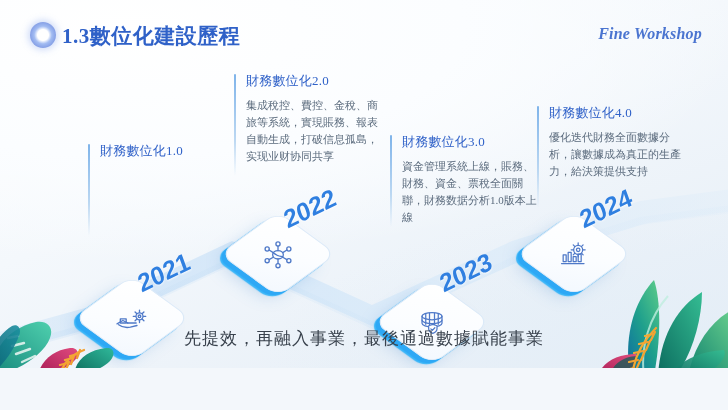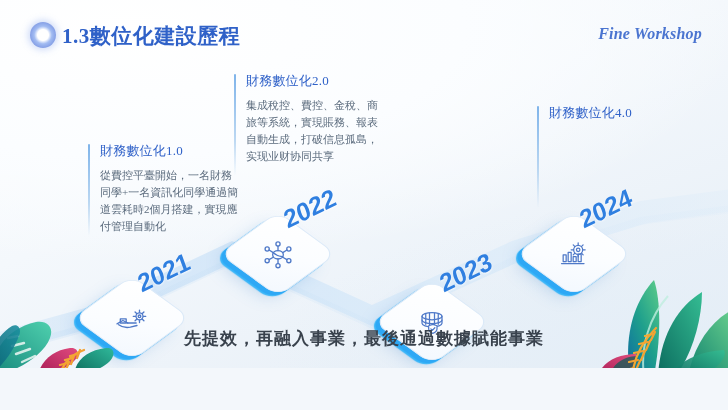--- a/index.html
+++ b/index.html
@@ -93,21 +93,21 @@
   .card .cbody {
     font-size:11px; line-height:17px; color:#5b6b7d;
     font-family:"Liberation Serif", serif;
     padding-left:12px; padding-top:7px;
   }
 
   
   #caption {
     position:absolute; left:0; right:0; bottom:18px;
     text-align:center;
-    font-size:17px; font-weight:bold; color:#39424d;
+    font-size:17px; font-weight:normal; color:#39424d;
     font-family:"Liberation Serif", serif;
     letter-spacing:1px;
   }
 
   
   #leaves-left  { position:absolute; left:-12px; bottom:-6px; width:150px; height:90px; }
   #leaves-right { position:absolute; right:-8px;  bottom:-8px; width:160px; height:110px; }
   #leaves-left svg, #leaves-right svg { width:100%; height:100%; display:block; }
 </style>
 </head>
@@ -210,33 +210,38 @@
         <path d="M29 33 h3.6 v-9 H29 z"></path>
         <path d="M9 35.5 h27"></path>
       </svg>
     </div>
   </div>
   <div class="year" style="left:578px; top:194px;">2024</div>
 
   <div class="card" style="left:88px; top:133px;margin-top:9px;">
     <div class="stem" style="height:92px;"></div>
     <div class="ctitle">財務數位化1.0</div>
-    <div class="cbody">從費控平臺開始，一名財務同學+一名資訊化同學通過簡道雲耗時2個月搭建，實現應付管理自動化</div>
   </div>
 
   <div class="card" style="left:234px; top:72px;">
     <div class="stem" style="height:102px;"></div>
     <div class="ctitle">財務數位化2.0</div>
     <div class="cbody">集成稅控、費控、金稅、商旅等系統，實現賬務、報表自動生成，打破信息孤島，实现业财协同共享</div>
   </div>
 
+  <div class="card" style="left:390px; top:133px;">
+    <div class="stem" style="height:92px;"></div>
+    <div class="ctitle">財務數位化3.0</div>
+    <div class="cbody">資金管理系統上線，賬務、財務、資金、票稅全面關聯，財務数据分析1.0版本上線</div>
+  </div>
 
   <div class="card" style="left:537px; top:72px;margin-top:32px;">
     <div class="stem" style="height:102px;"></div>
     <div class="ctitle">財務數位化4.0</div>
+    <div class="cbody">優化迭代財務全面數據分析，讓數據成為真正的生產力，給決策提供支持</div>
   </div>
 
   <div id="caption">先提效，再融入事業，最後通過數據賦能事業</div>
 
   <div id="leaves-left">
     <svg viewBox="0 0 150 90">
       <defs>
         <linearGradient id="lgA" x1="0" y1="1" x2="1" y2="0">
           <stop offset="0" stop-color="#0d6b5c"></stop>
             <stop offset="1" stop-color="#2fb89a"></stop>

